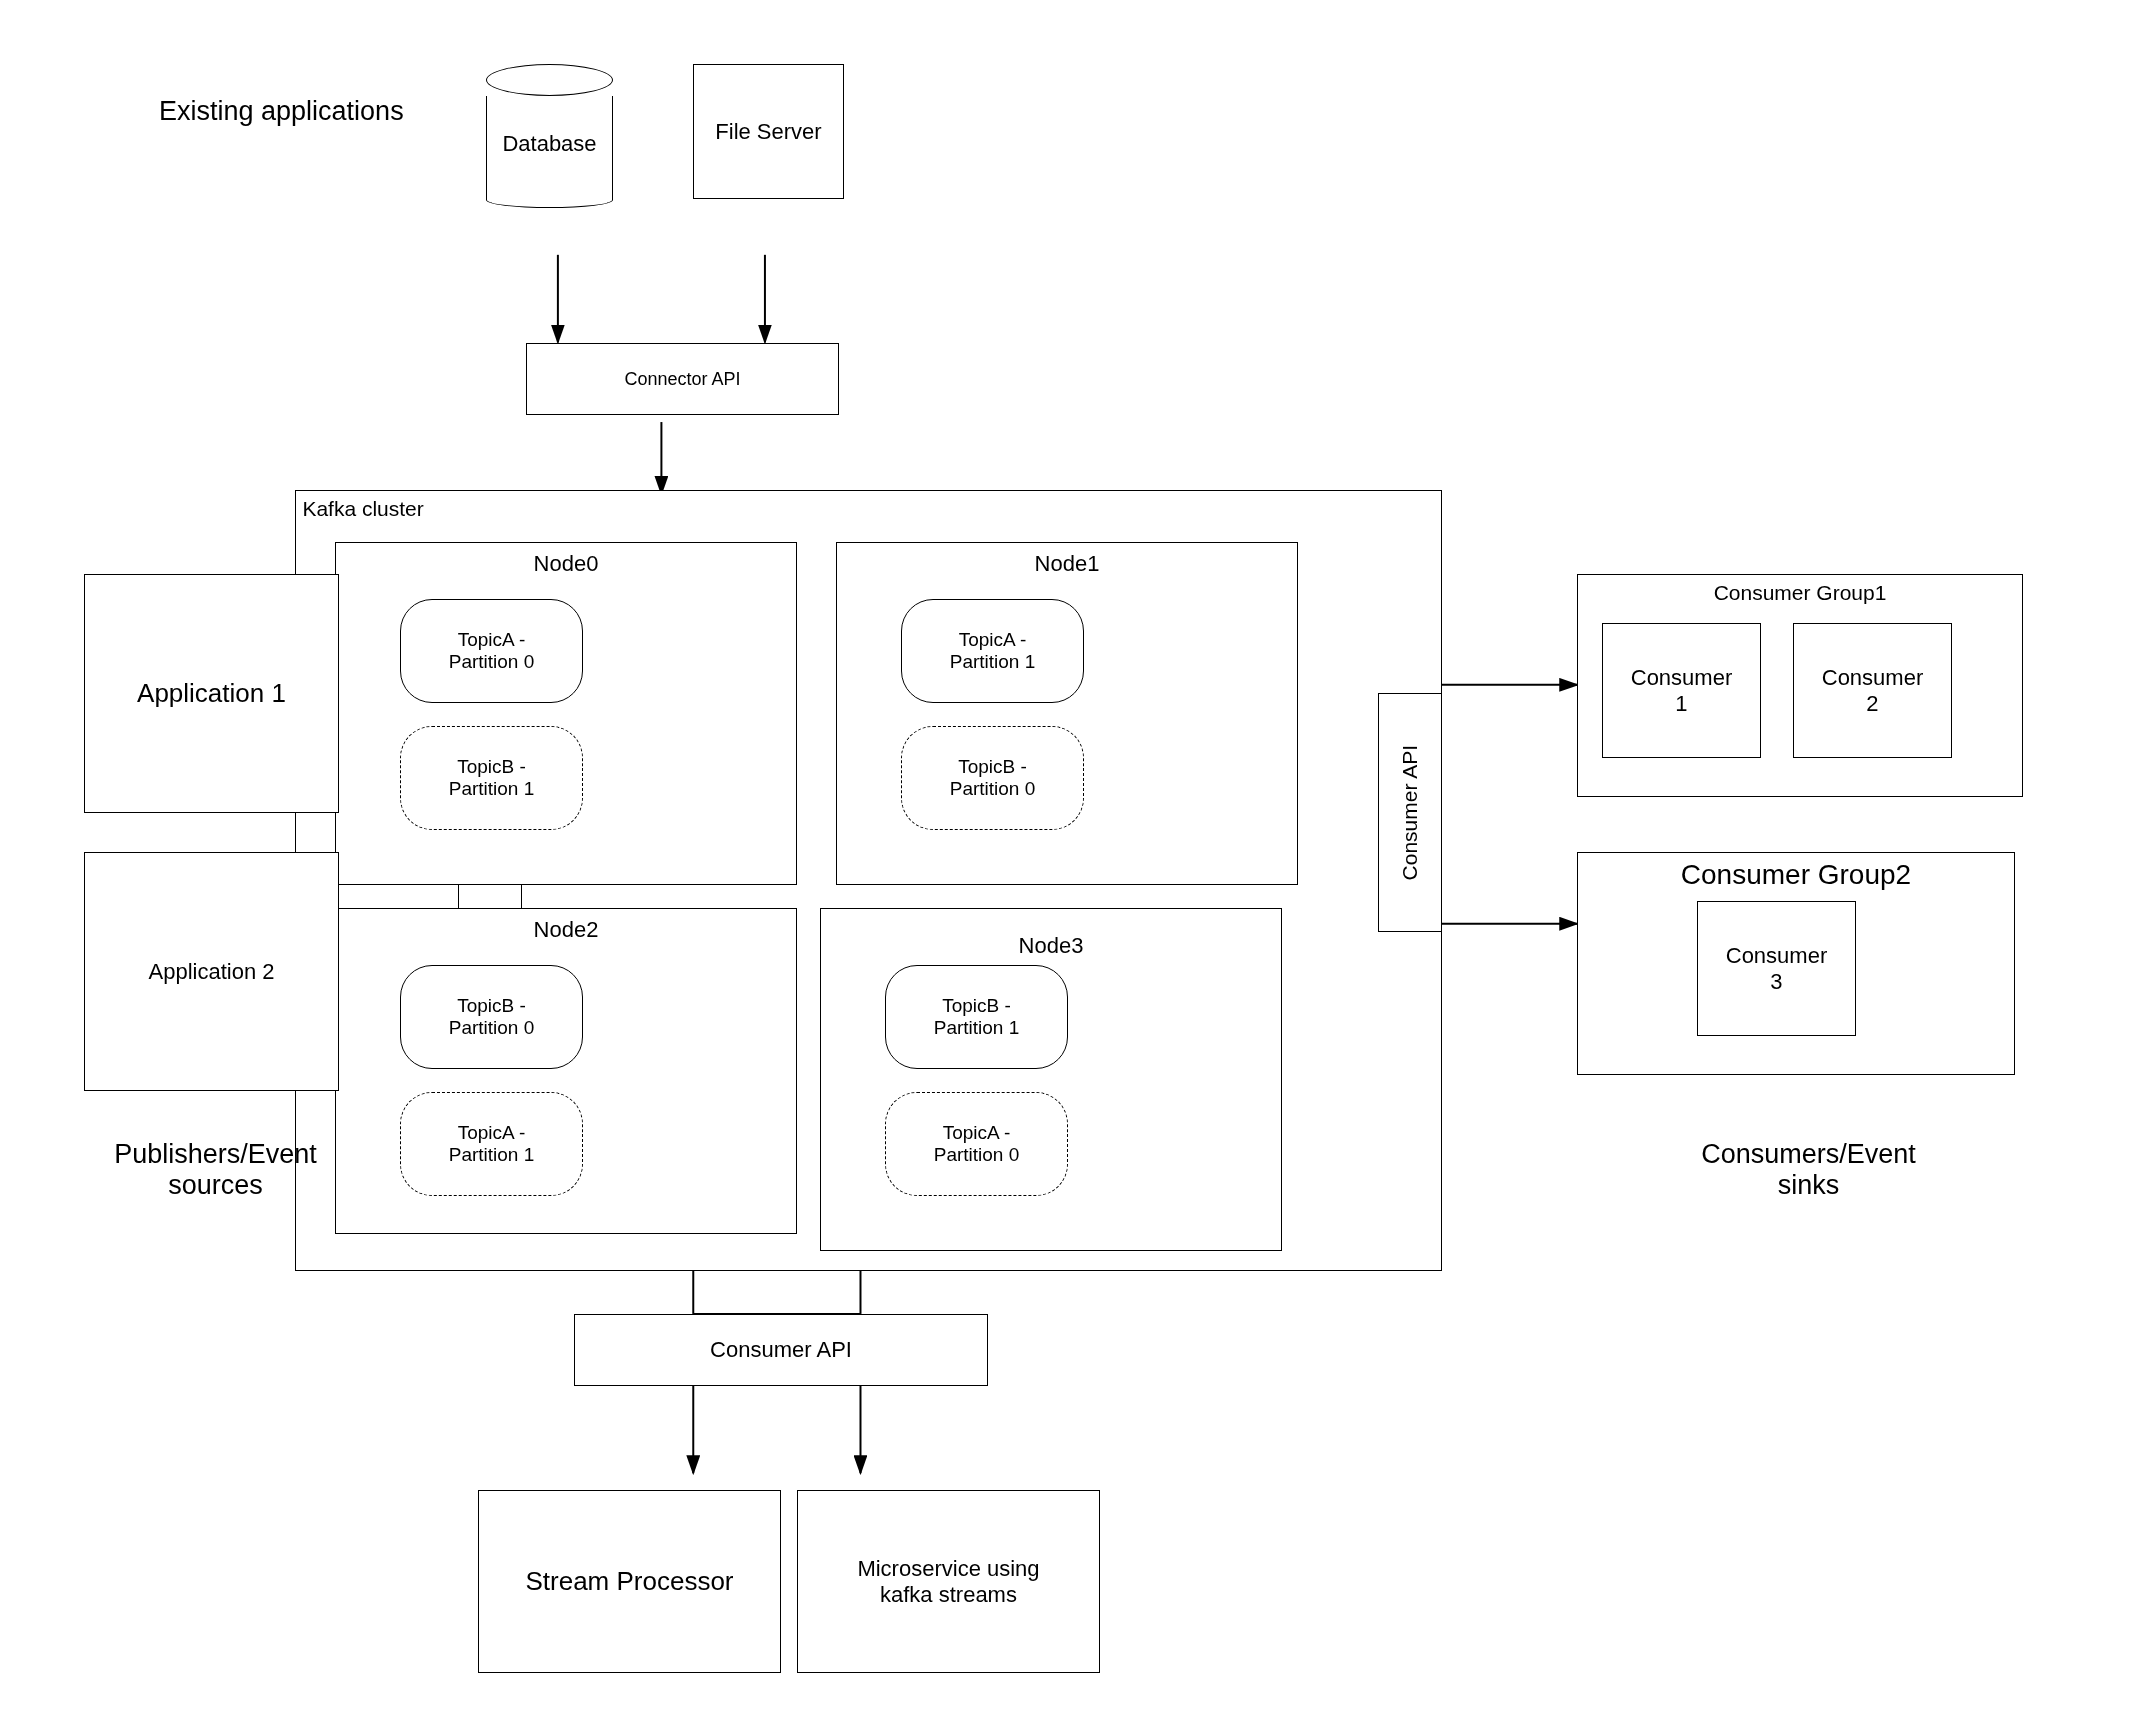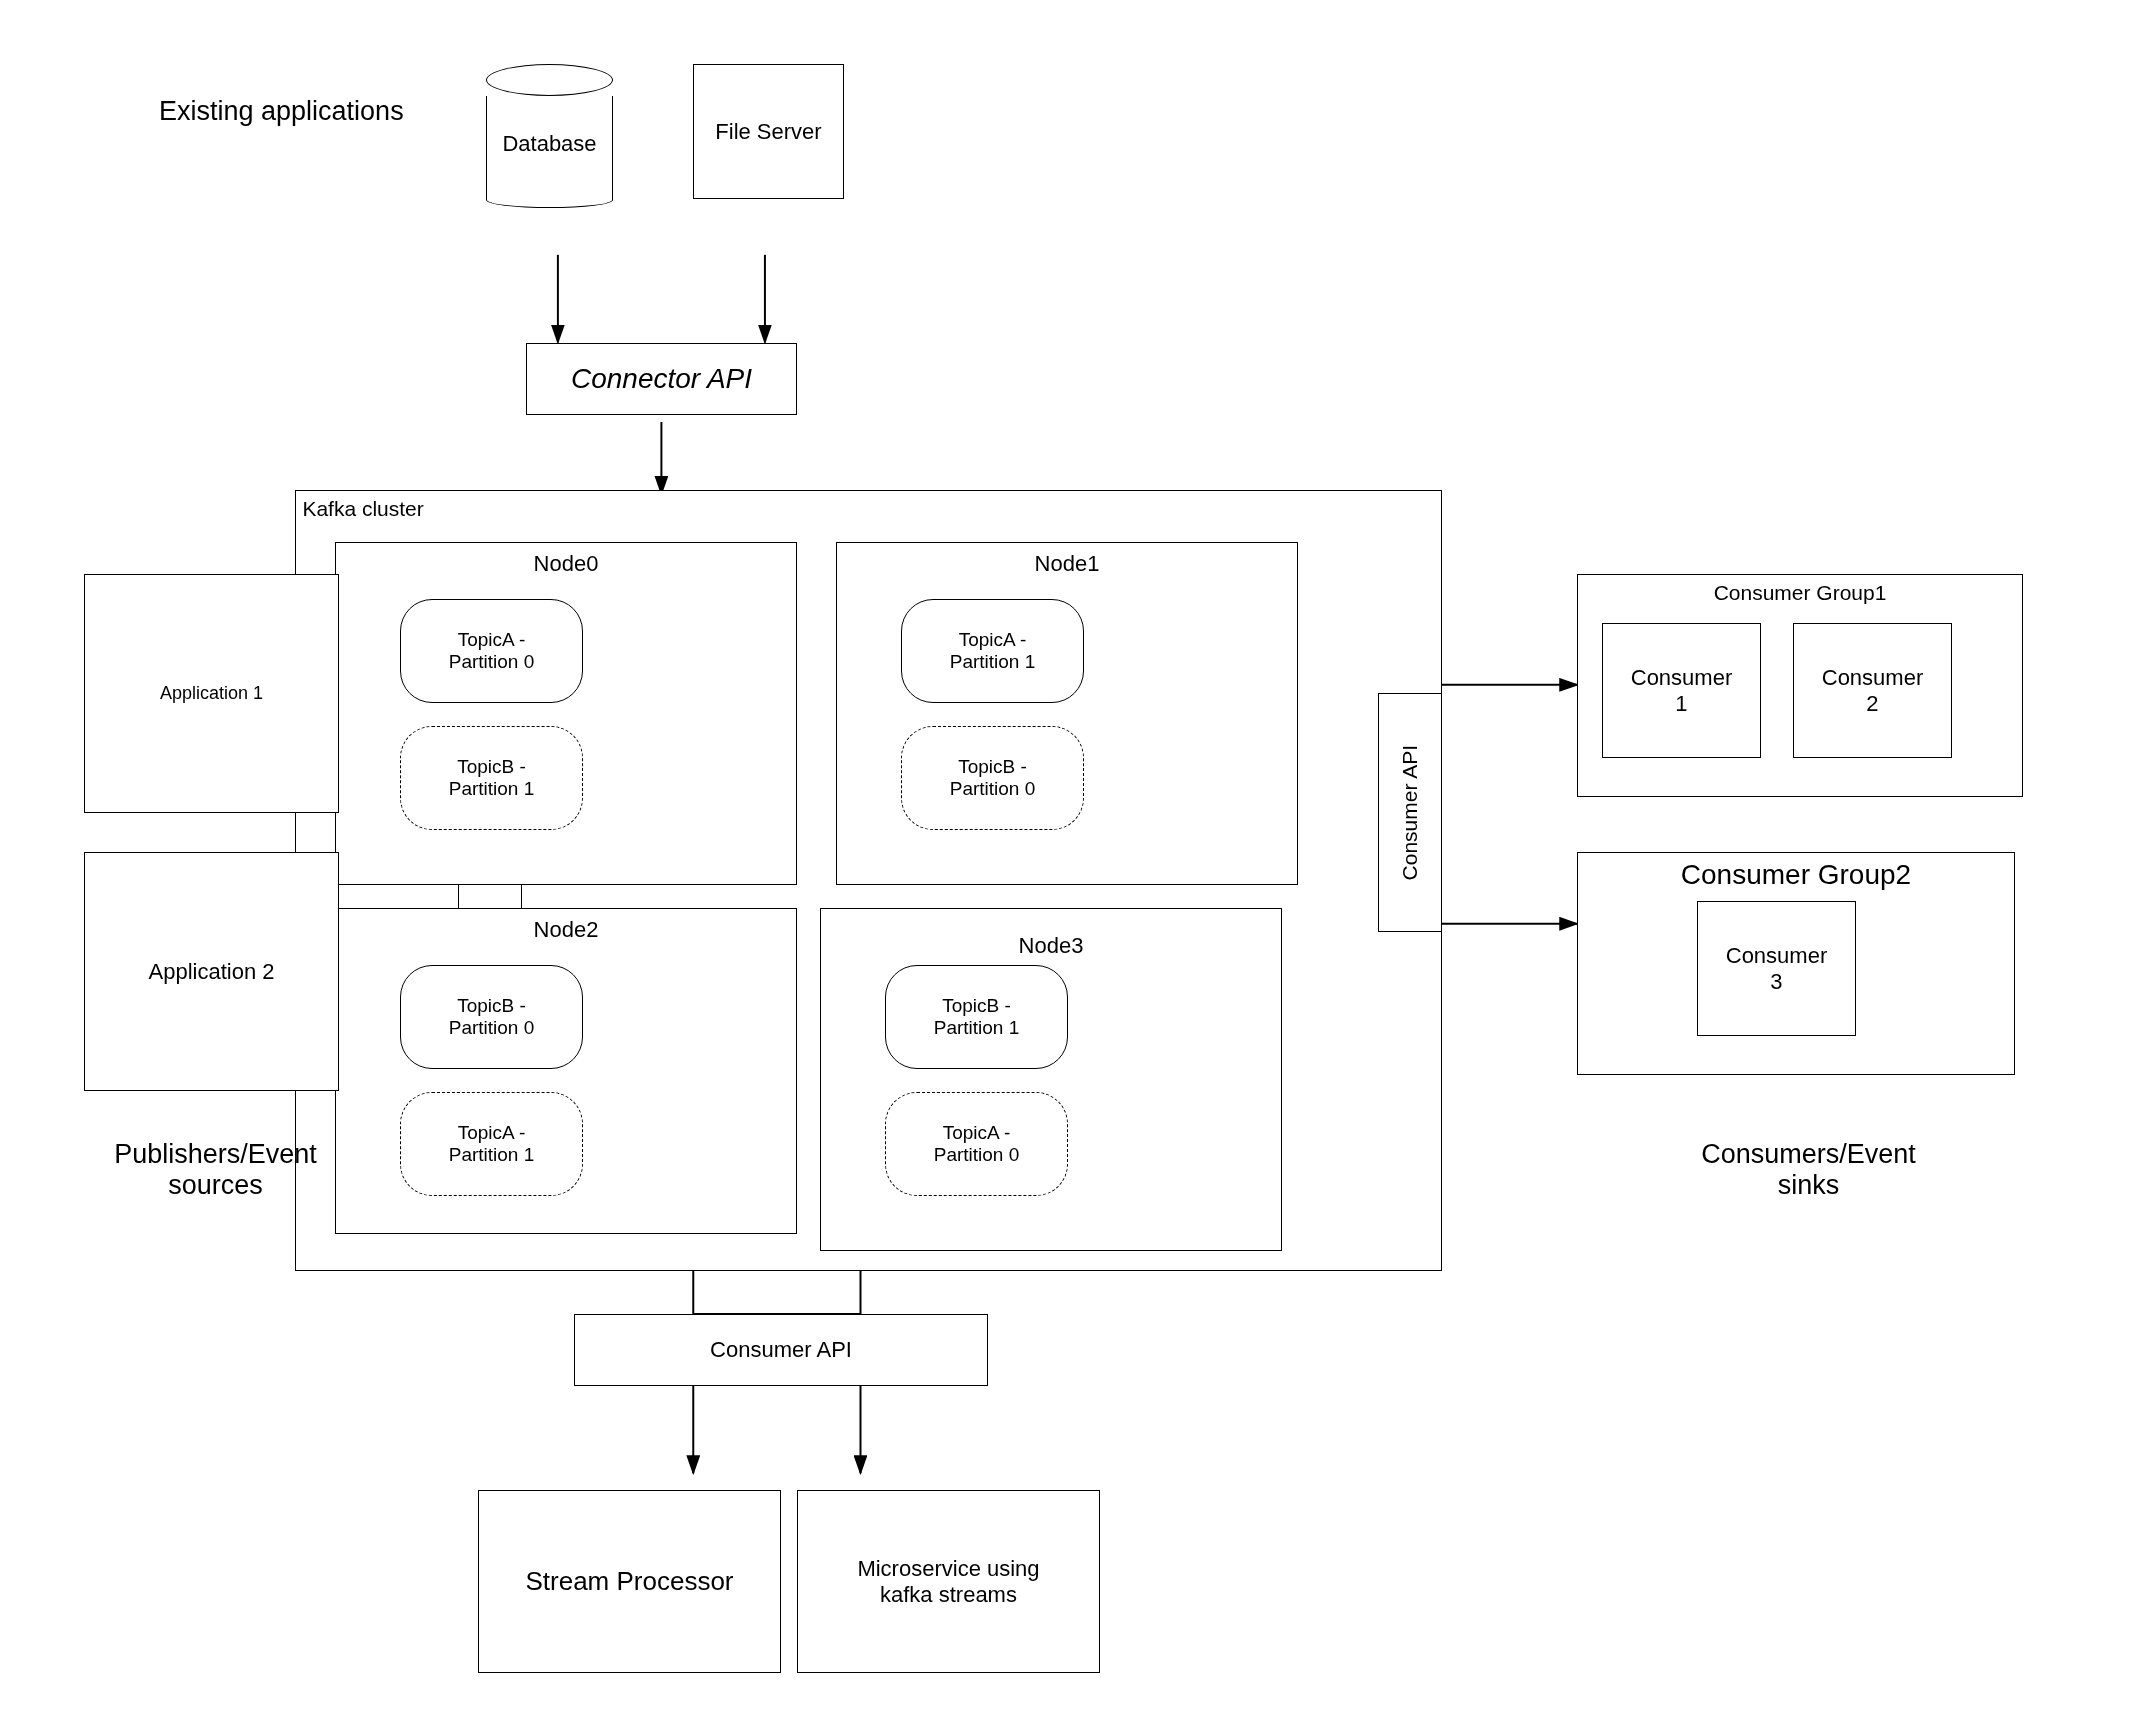--- a/index.html
+++ b/index.html
@@ -136,21 +136,21 @@
   <div class="cylinder" style="left:486px; top:64px;">
     <div class="cylinder-top"></div>
     <div class="cylinder-body" style="border-left:1.6px solid #000; border-right:1.6px solid #000;">
       <span style="font-size:22px;">Database</span>
     </div>
     <div class="cylinder-bottom"></div>
   </div>
 
   <div class="box" style="left:693px; top:64px; width:151px; height:135px; font-size:22px;">File Server</div>
 
-  <div class="box" style="left:526px; top:343px; width:271px; height:72px; font-size:28px;font-style:italic;">
+  <div class="box" style="left:526px; top:343px; width:313px; height:72px; font-size:18px;">
     <span>Connector API</span>
   </div>
 
   <div class="box" style="left:295px; top:490px; width:1147px; height:781px; align-items:flex-start; padding:8px; font-size:21px; position:absolute;">
     <span style="position:absolute;top:6.4px;left:6.4px;font-size:21px;">Kafka cluster</span>
   </div>
 
   <div class="box" style="left:458px; top:693px; width:64px; height:239px;">
     <span class="vertical-text" style="font-size:21px;">Publisher API</span>
   </div>
@@ -209,21 +209,21 @@
 Partition 1</span>
     </div>
 
     <div class="box box-rounded box-dashed" style="position:absolute; left:64px; top:183px; width:183px; height:104px;">
       <span style="white-space:pre-line; font-size:19px; text-align:center;">TopicA -
 Partition 0</span>
     </div>
   </div>
 
   <div class="box" style="left:84px; top:574px; width:255px; height:239px;">
-    <span style="font-size:18px;">Application 1</span>
+    <span style="font-size:26px;">Application 1</span>
   </div>
 
   <div class="box" style="left:84px; top:852px; width:255px; height:239px;">
     <span style="font-size:22px;">Application 2</span>
   </div>
 
   <div class="label-text" style="left:64px; top:1139px; font-size:27px; white-space:pre-line; text-align:center; width:303px;">Publishers/Event
 sources</div>
 
   <div class="box" style="left:1577px; top:574px; width:446px; height:223px; align-items:flex-start; padding:6.4px;">

